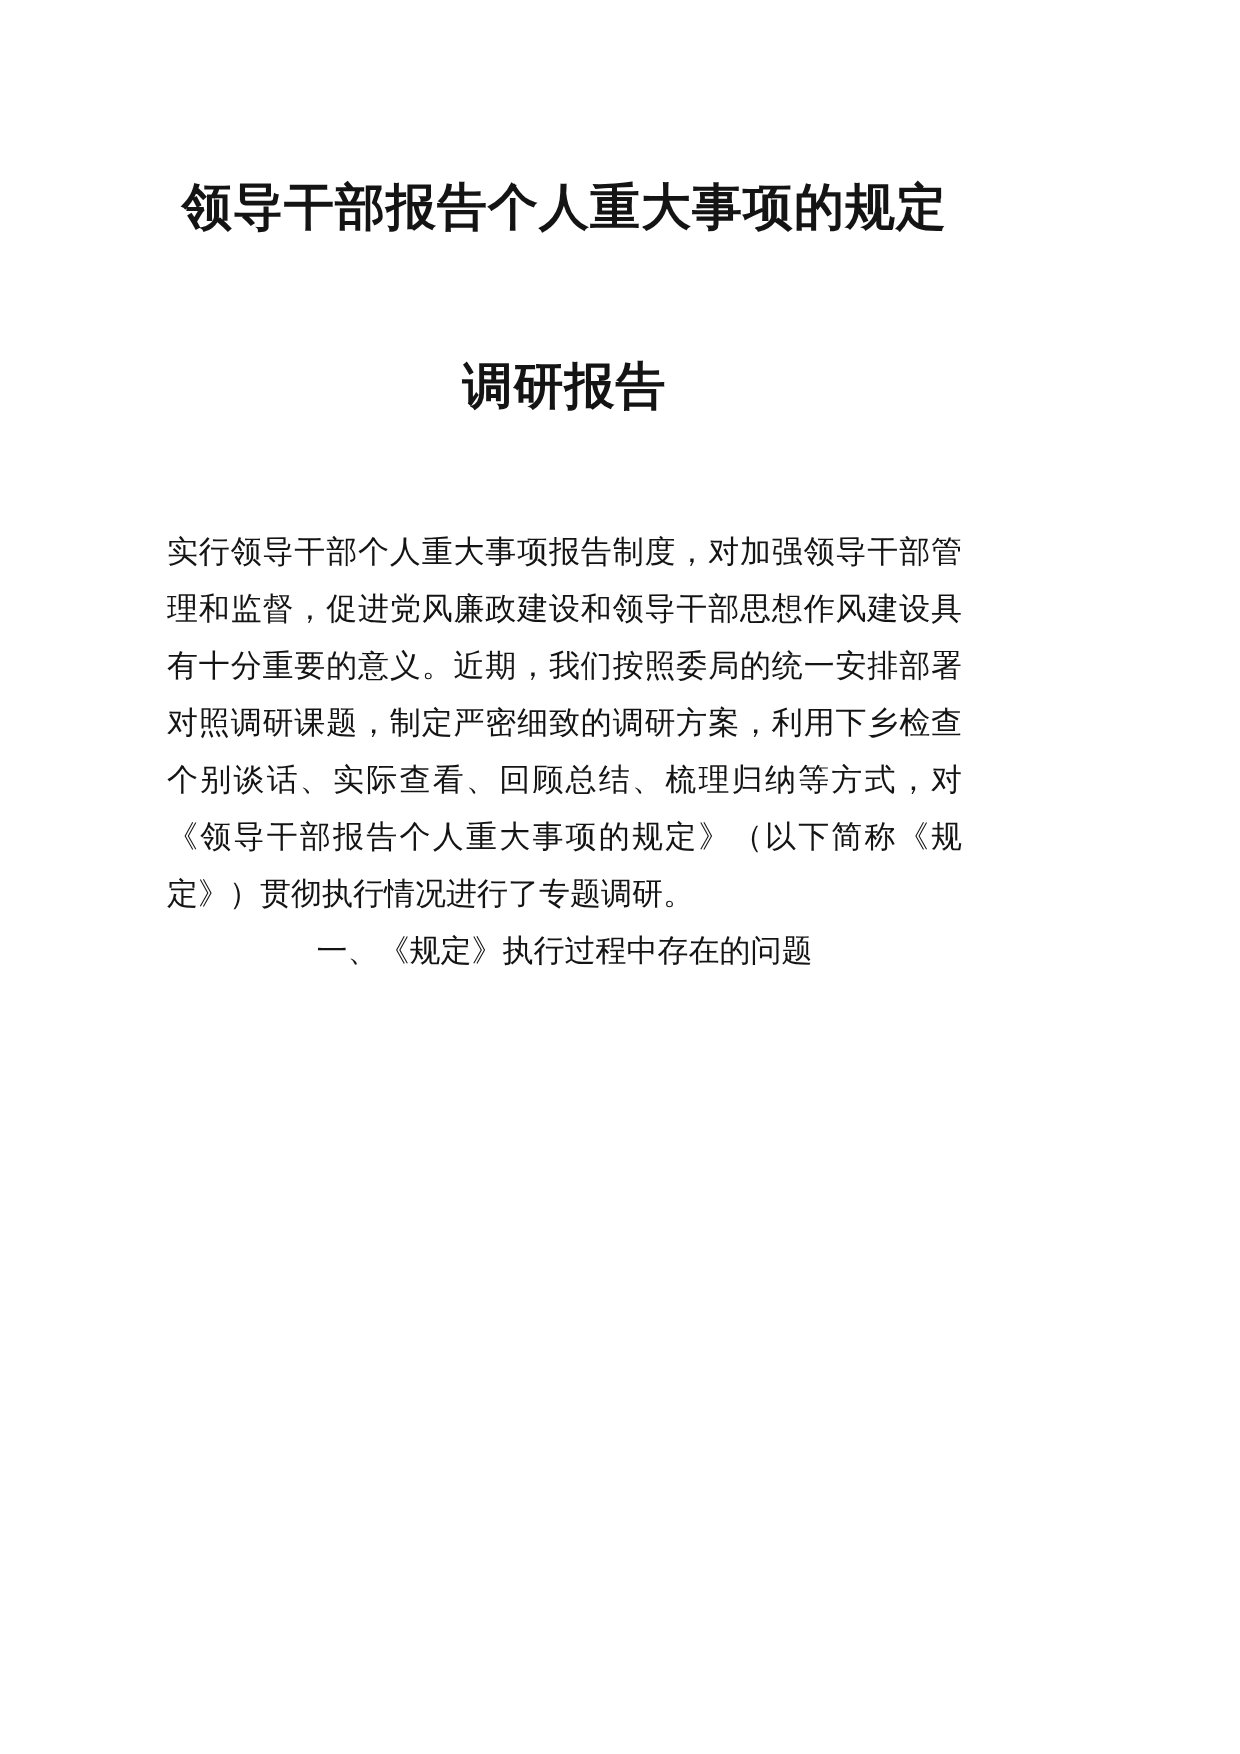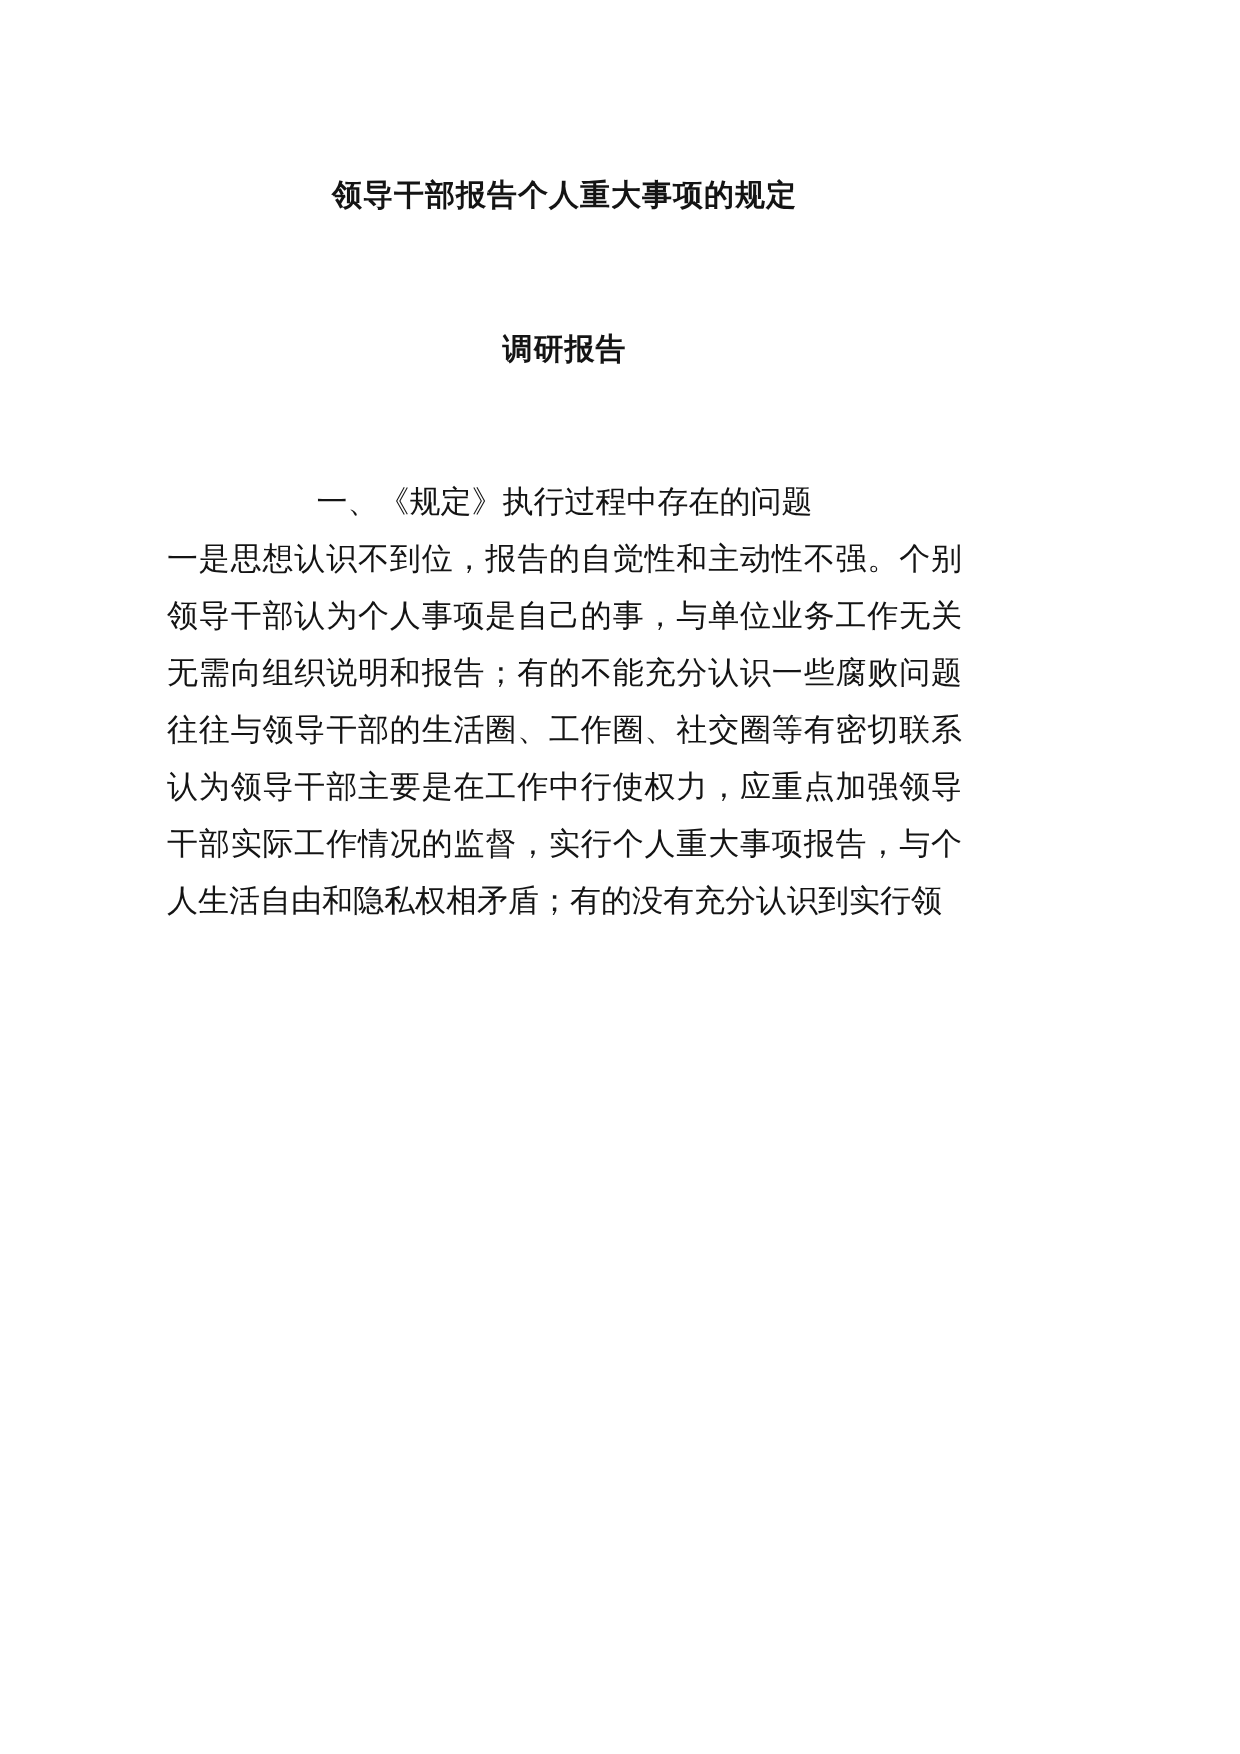--- a/index.html
+++ b/index.html
@@ -12,21 +12,21 @@
     width: 1240px;
     height: 1754px;
     background: #ffffff;
     box-sizing: border-box;
     padding: 150px 278px 0 167px;
     font-family: "Liberation Sans", sans-serif;
     color: #141414;
     overflow: hidden;
   }
   .doc-title {
-    font-size: 30px;
+    font-size: 50px;
     line-height: 1.25;
     font-weight: bold;
     text-align: center;
     margin: 0;
     letter-spacing: 1px;
   }
   .doc-title.first {
     margin-top: 26px;
   }
   .doc-title.second {
@@ -51,20 +51,20 @@
 <body>
 
 <div class="page">
 
   <h1 class="doc-title first">领导干部报告个人重大事项的规定</h1>
 
   <h1 class="doc-title second">调研报告</h1>
 
   <div class="body-block">
 
+    <p class="para">实行领导干部个人重大事项报告制度，对加强领导干部管理和监督，促进党风廉政建设和领导干部思想作风建设具有十分重要的意义。近期，我们按照委局的统一安排部署对照调研课题，制定严密细致的调研方案，利用下乡检查个别谈话、实际查看、回顾总结、梳理归纳等方式，对《领导干部报告个人重大事项的规定》（以下简称《规定》）贯彻执行情况进行了专题调研。</p>
 
     <p class="para heading">一、《规定》执行过程中存在的问题</p>
 
-    <p class="para">一是思想认识不到位，报告的自觉性和主动性不强。个别领导干部认为个人事项是自己的事，与单位业务工作无关无需向组织说明和报告；有的不能充分认识一些腐败问题往往与领导干部的生活圈、工作圈、社交圈等有密切联系认为领导干部主要是在工作中行使权力，应重点加强领导干部实际工作情况的监督，实行个人重大事项报告，与个人生活自由和隐私权相矛盾；有的没有充分认识到实行领</p>
 
   </div>
 
 </div>
 
 </body></html>

